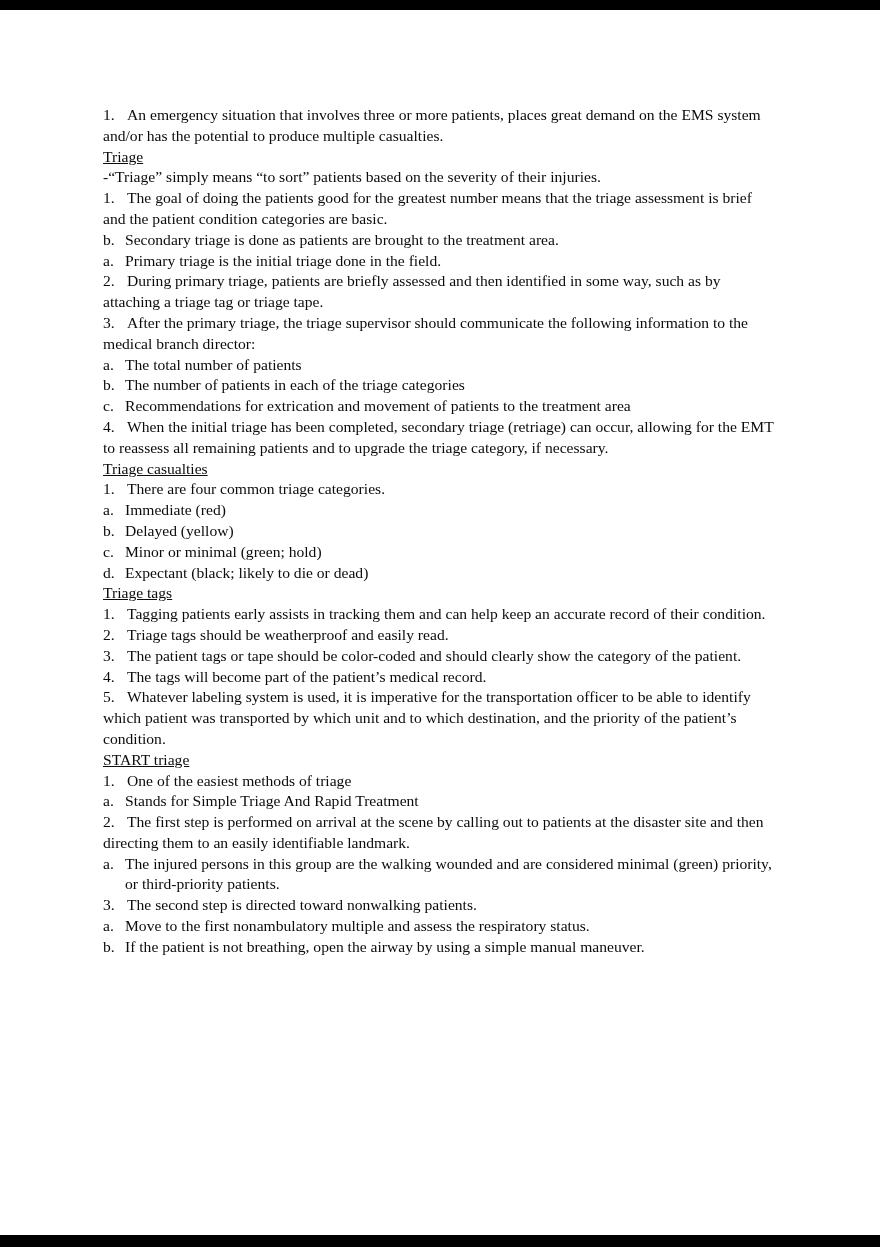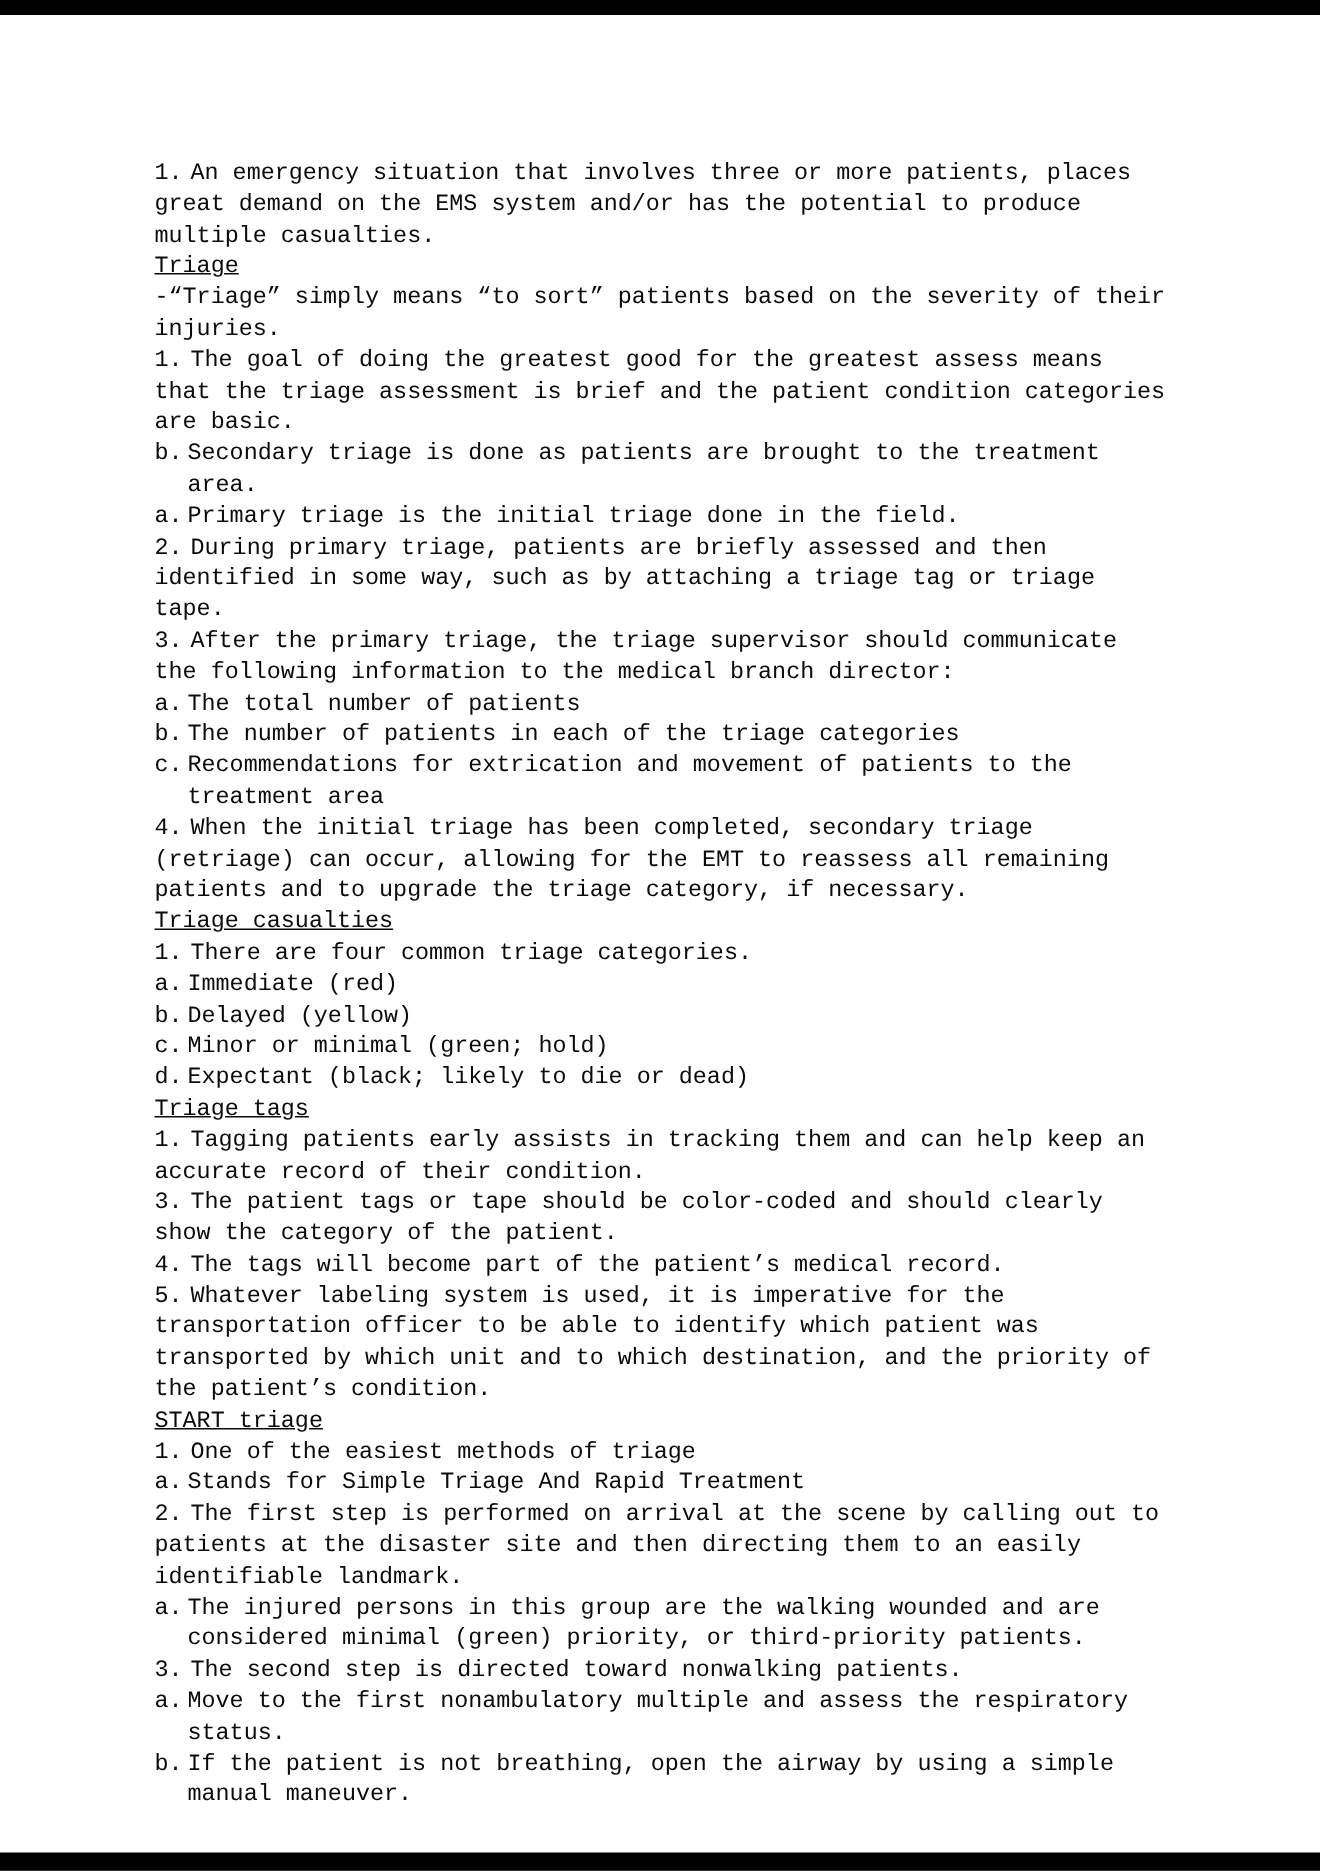--- a/index.html
+++ b/index.html
@@ -22,21 +22,20 @@
     width: 880px;
     height: 1225px;
     background: #ffffff;
     color: #000000;
   }
   .content {
     padding: 95px 103px 0 103px;
     font-size: 15.6px;
     line-height: 20.8px;
     color: #0b0b0b;
-    font-family: Liberation Mono, monospace;
   }
   p.line { margin: 0; }
   
   .item .marker {
     display: inline-block;
     width: 24px;
   }
   
   .plain { }
   
@@ -56,37 +55,38 @@
 </style>
 </head>
 <body>
 
 <div class="screen">
   <div class="page">
     <div class="content" id="doc-content">
         <p class="line item"><span class="marker">1.</span><span>An emergency situation that involves three or more patients, places great demand on the EMS system and/or has the potential to produce multiple casualties.</span></p>
         <p class="line heading"><span class="underline">Triage</span></p>
         <p class="line plain"><span>-“Triage” simply means “to sort” patients based on the severity of their injuries.</span></p>
-        <p class="line item"><span class="marker">1.</span><span>The goal of doing the greatest good for the greatest assess means that the triage assessment is brief and the patient condition categories are basic.</span></p>
+        <p class="line item"><span class="marker">1.</span><span>The goal of doing the patients good for the greatest number means that the triage assessment is brief and the patient condition categories are basic.</span></p>
         <p class="line sub"><span class="marker">b.</span><span>Secondary triage is done as patients are brought to the treatment area.</span></p>
         <p class="line sub"><span class="marker">a.</span><span>Primary triage is the initial triage done in the field.</span></p>
         <p class="line item"><span class="marker">2.</span><span>During primary triage, patients are briefly assessed and then identified in some way, such as by attaching a triage tag or triage tape.</span></p>
         <p class="line item"><span class="marker">3.</span><span>After the primary triage, the triage supervisor should communicate the following information to the medical branch director:</span></p>
         <p class="line sub"><span class="marker">a.</span><span>The total number of patients</span></p>
         <p class="line sub"><span class="marker">b.</span><span>The number of patients in each of the triage categories</span></p>
         <p class="line sub"><span class="marker">c.</span><span>Recommendations for extrication and movement of patients to the treatment area</span></p>
         <p class="line item"><span class="marker">4.</span><span>When the initial triage has been completed, secondary triage (retriage) can occur, allowing for the EMT to reassess all remaining patients and to upgrade the triage category, if necessary.</span></p>
         <p class="line heading"><span class="underline">Triage casualties</span></p>
         <p class="line item"><span class="marker">1.</span><span>There are four common triage categories.</span></p>
         <p class="line sub"><span class="marker">a.</span><span>Immediate (red)</span></p>
         <p class="line sub"><span class="marker">b.</span><span>Delayed (yellow)</span></p>
         <p class="line sub"><span class="marker">c.</span><span>Minor or minimal (green; hold)</span></p>
         <p class="line sub"><span class="marker">d.</span><span>Expectant (black; likely to die or dead)</span></p>
         <p class="line heading"><span class="underline">Triage tags</span></p>
         <p class="line item"><span class="marker">1.</span><span>Tagging patients early assists in tracking them and can help keep an accurate record of their condition.</span></p>
+        <p class="line item"><span class="marker">2.</span><span>Triage tags should be weatherproof and easily read.</span></p>
         <p class="line item"><span class="marker">3.</span><span>The patient tags or tape should be color-coded and should clearly show the category of the patient.</span></p>
         <p class="line item"><span class="marker">4.</span><span>The tags will become part of the patient’s medical record.</span></p>
         <p class="line item"><span class="marker">5.</span><span>Whatever labeling system is used, it is imperative for the transportation officer to be able to identify which patient was transported by which unit and to which destination, and the priority of the patient’s condition.</span></p>
         <p class="line heading"><span class="underline">START triage</span></p>
         <p class="line item"><span class="marker">1.</span><span>One of the easiest methods of triage</span></p>
         <p class="line sub"><span class="marker">a.</span><span>Stands for Simple Triage And Rapid Treatment</span></p>
         <p class="line item"><span class="marker">2.</span><span>The first step is performed on arrival at the scene by calling out to patients at the disaster site and then directing them to an easily identifiable landmark.</span></p>
         <p class="line sub"><span class="marker">a.</span><span>The injured persons in this group are the walking wounded and are considered minimal (green) priority, or third-priority patients.</span></p>
         <p class="line item"><span class="marker">3.</span><span>The second step is directed toward nonwalking patients.</span></p>
         <p class="line sub"><span class="marker">a.</span><span>Move to the first nonambulatory multiple and assess the respiratory status.</span></p>

